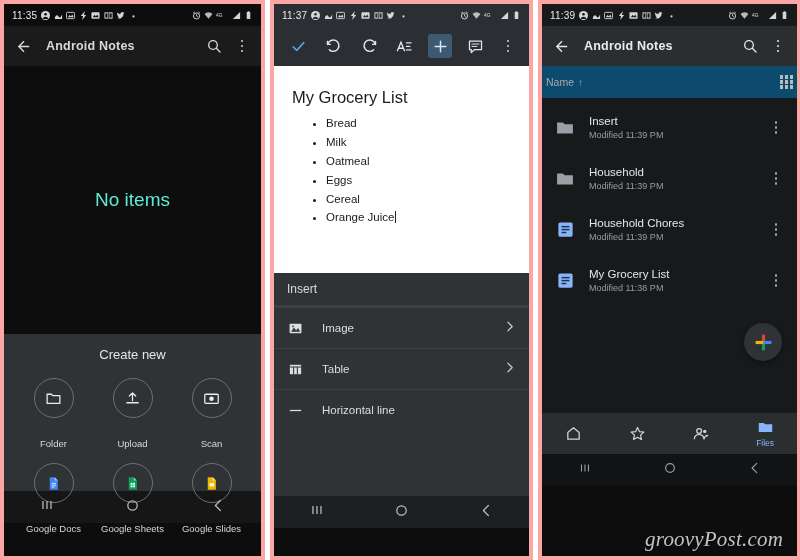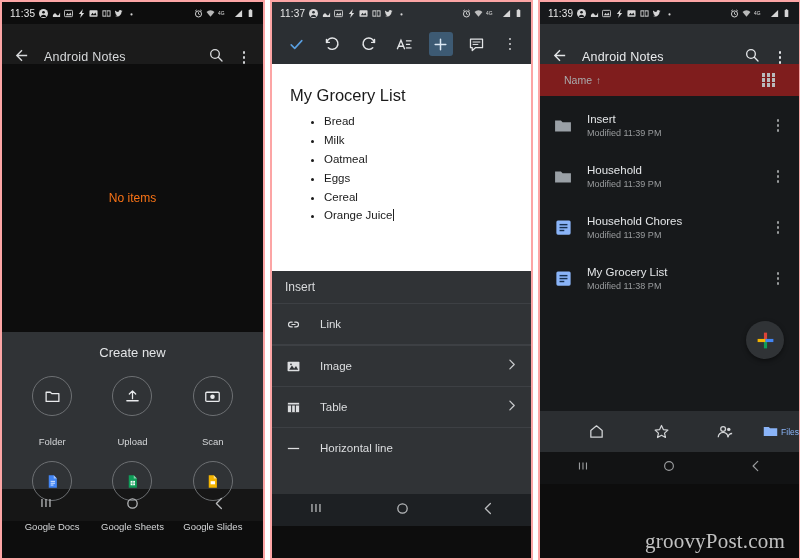--- a/index.html
+++ b/index.html
@@ -1,49 +1,49 @@
 <!DOCTYPE html>
 <html><head>
 <meta charset="utf-8">
 <style>
   html,body{margin:0;padding:0;background:#ffffff;}
   body{width:800px;height:560px;overflow:hidden;font-family:"Liberation Sans",sans-serif;}
   .stage{position:relative;width:800px;height:560px;background:#ffffff;display:flex;}
   .gap{width:5px;height:560px;background:#ffffff;flex:0 0 auto;}
   .phone{position:relative;height:560px;flex:0 0 auto;overflow:hidden;background:#0d0d0d;
-         border:2px solid #fca5a5;box-sizing:border-box;}
+         border:4px solid #fca5a5;box-sizing:border-box;}
   .p1{width:265px;}
   .p2{width:263px;}
   .p3{width:263px;}
 
   
   .statusbar{height:22px;background:#0d0d0d;display:flex;align-items:center;
              padding:0 8px;box-sizing:border-box;gap:4px;color:#e6e6e6;}
   .p2 .statusbar{background:#2b2f33;}
   .p3 .statusbar{background:#17191b;}
   .st-time{font-size:10px;letter-spacing:.2px;color:#e9e9e9;}
   .st-icons{display:flex;align-items:center;gap:3.5px;}
   .st-right{margin-left:auto;display:flex;align-items:center;gap:3px;}
   .sicon{width:9px;height:9px;opacity:.92;display:block;}
   .sicon svg{display:block;}
 
   
-  .appbar{height:40px;display:flex;align-items:flex-end;padding:0 10px;box-sizing:border-box;color:#e6e6e6;}
+  .appbar{height:40px;display:flex;align-items:center;padding:8px 10px;box-sizing:border-box;color:#e6e6e6;font-weight:bold;}
   .p1 .appbar{background:#1b1b1b;}
   .p3 .appbar{background:#2b2e31;}
   .appbar .title{font-size:12.5px;color:#d7d9db;margin-left:14px;letter-spacing:.2px;}
   .appbar .spacer{flex:1;}
   .ic{width:18px;height:18px;display:flex;align-items:center;justify-content:center;}
   .ic svg{display:block;}
   .dots{display:flex;flex-direction:column;gap:2.5px;align-items:center;width:18px;}
   .dots i{width:2.6px;height:2.6px;border-radius:50%;background:#cfd1d3;display:block;}
 
   
   .p1-body{height:268px;background:#0d0d0d;display:flex;align-items:center;justify-content:center;}
-  .noitems{color:#f97316;font-size:12px;}
+  .noitems{color:#5eead4;font-size:19px;}
   .createnew{background:#303336;height:157px;padding-top:13px;box-sizing:border-box;}
   .cn-title{text-align:center;color:#e3e5e7;font-size:13px;margin-bottom:16px;}
   .cn-grid{display:grid;grid-template-columns:repeat(3,1fr);row-gap:14px;padding:0 10px;}
   .cn-cell{display:flex;flex-direction:column;align-items:center;gap:20px;}
   .cn-circle{width:38px;height:38px;border-radius:50%;border:1px solid #6d7073;
              display:flex;align-items:center;justify-content:center;}
   .cn-label{font-size:9.5px;color:#d6d8da;}
   .sysnav{height:32px;background:#161616;display:flex;align-items:center;justify-content:space-around;}
   .p2 .sysnav{background:#1d2023;}
   .p3 .sysnav{background:#121314;}
@@ -62,45 +62,45 @@
   .insert-sheet{background:#303336;height:223px;}
   .ins-head{height:33px;display:flex;align-items:center;padding:0 13px;color:#d9dbdd;font-size:12px;
             border-bottom:1px solid #3d4044;box-sizing:border-box;}
   .ins-item{height:40px;display:flex;align-items:center;padding:0 13px;box-sizing:border-box;color:#dcdee0;}
   .ins-item .mi{width:17px;height:17px;display:flex;align-items:center;justify-content:center;}
   .ins-item .lbl{font-size:11.5px;margin-left:18px;}
   .ins-item .chev{margin-left:auto;color:#c9cbcd;}
   .ins-div{height:1px;background:#3d4044;margin-left:0;}
 
   
-  .sortrow{height:32px;background:#7f1d1d;display:flex;align-items:center;padding:0 24px;box-sizing:border-box;}
+  .sortrow{height:32px;background:#0c4a6e;display:flex;align-items:center;padding:0 4px;box-sizing:border-box;}
   .sortrow .name{font-size:10.5px;color:#a9abad;}
   .sortrow .arr{color:#a9abad;font-size:10px;margin-left:4px;}
   .sortrow .grid{margin-left:auto;display:grid;grid-template-columns:repeat(3,3.5px);
                  grid-template-rows:repeat(3,3.5px);gap:1.5px;}
   .sortrow .grid i{background:#b9bbbd;display:block;width:3.5px;height:3.5px;}
   .flist{background:#17191b;height:215px;padding-top:4px;box-sizing:border-box;}
   .frow{height:51px;display:flex;align-items:center;padding:0 12px;box-sizing:border-box;}
   .fic{width:22px;height:22px;display:flex;align-items:center;justify-content:center;margin-right:13px;}
   .fmeta{display:flex;flex-direction:column;gap:3px;}
   .fname{font-size:11.5px;color:#e4e6e8;}
   .fsub{font-size:9px;color:#9a9c9e;}
   .frow .rdots{margin-left:auto;}
   .fabarea{height:100px;background:#17191b;position:relative;}
   .fab{position:absolute;right:15px;top:10px;width:38px;height:38px;border-radius:50%;
        background:#303336;display:flex;align-items:center;justify-content:center;
        box-shadow:0 2px 5px rgba(0,0,0,.45);}
   .bottomnav{height:41px;background:#2b2e31;display:flex;align-items:center;}
-  .bn{flex:1;display:flex;flex-direction:row;align-items:center;justify-content:flex-end;gap:2px;color:#d2d4d6;}
+  .bn{flex:1;display:flex;flex-direction:column;align-items:center;justify-content:flex-end;gap:2px;color:#d2d4d6;}
   .bn .bnlabel{font-size:8.5px;color:#8ab4f8;}
 
   
   .watermark{position:absolute;right:14px;bottom:4px;font-family:"Liberation Serif",serif;
              font-size:21px;color:#e9e9e9;opacity:.82;letter-spacing:.2px;pointer-events:none;
-             text-shadow:0 1px 2px rgba(0,0,0,.5);}
+             text-shadow:0 1px 2px rgba(0,0,0,.5);font-style:italic;}
 </style>
 </head>
 <body>
 
 <div class="stage">
 
   <div class="phone p1">
 
     <div class="statusbar">
       <span class="st-time">11:35</span>
@@ -451,30 +451,20 @@
         <li><span>Oatmeal</span></li>
         <li><span>Eggs</span></li>
         <li><span>Cereal</span></li>
         <li><span>Orange Juice</span><span class="caret"></span></li>
       </ul>
     </div>
 
     <div class="insert-sheet">
       <div class="ins-head">Insert</div>
 
-      <div class="ins-item">
-        <span class="mi">
-            <svg width="15" height="15" viewBox="0 0 24 24">
-              <path d="M9.5 12 h5" stroke="#dcdee0" stroke-width="1.8" stroke-linecap="round"></path>
-              <path d="M10 8.2 h-2.2 a3.8 3.8 0 0 0 0 7.6 h2.2" fill="none" stroke="#dcdee0" stroke-width="1.8" stroke-linecap="round"></path>
-              <path d="M14 8.2 h2.2 a3.8 3.8 0 0 1 0 7.6 h-2.2" fill="none" stroke="#dcdee0" stroke-width="1.8" stroke-linecap="round"></path>
-            </svg>
-          </span>
-        <span class="lbl">Link</span>
-      </div>
       <div class="ins-div"></div>
 
       <div class="ins-div"></div>
 
       <div class="ins-item">
         <span class="mi">
             <svg width="15" height="15" viewBox="0 0 24 24">
               <rect x="2.5" y="4.5" width="19" height="15" rx="1.2" fill="#dcdee0"></rect>
               <path d="M5 17 L9.5 10.5 L13 15 L16 11 L19.5 17 Z" fill="#303336"></path>
               <circle cx="8" cy="8.5" r="1.4" fill="#303336"></circle>

